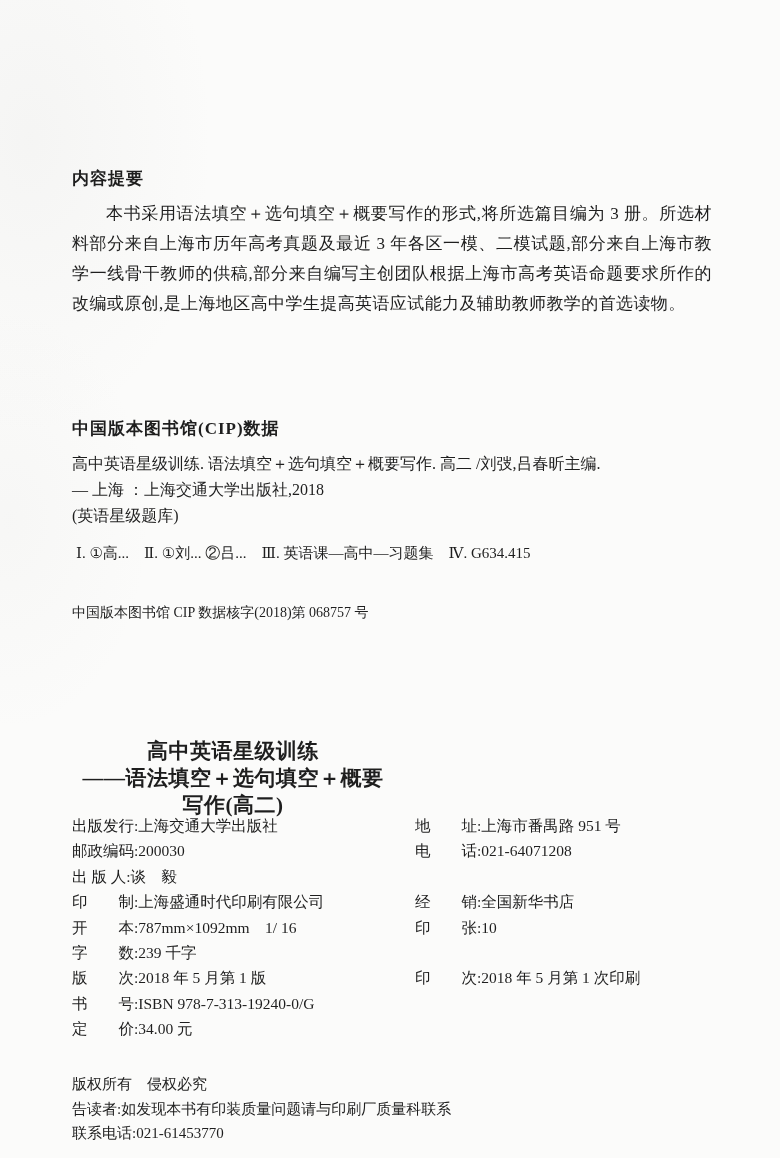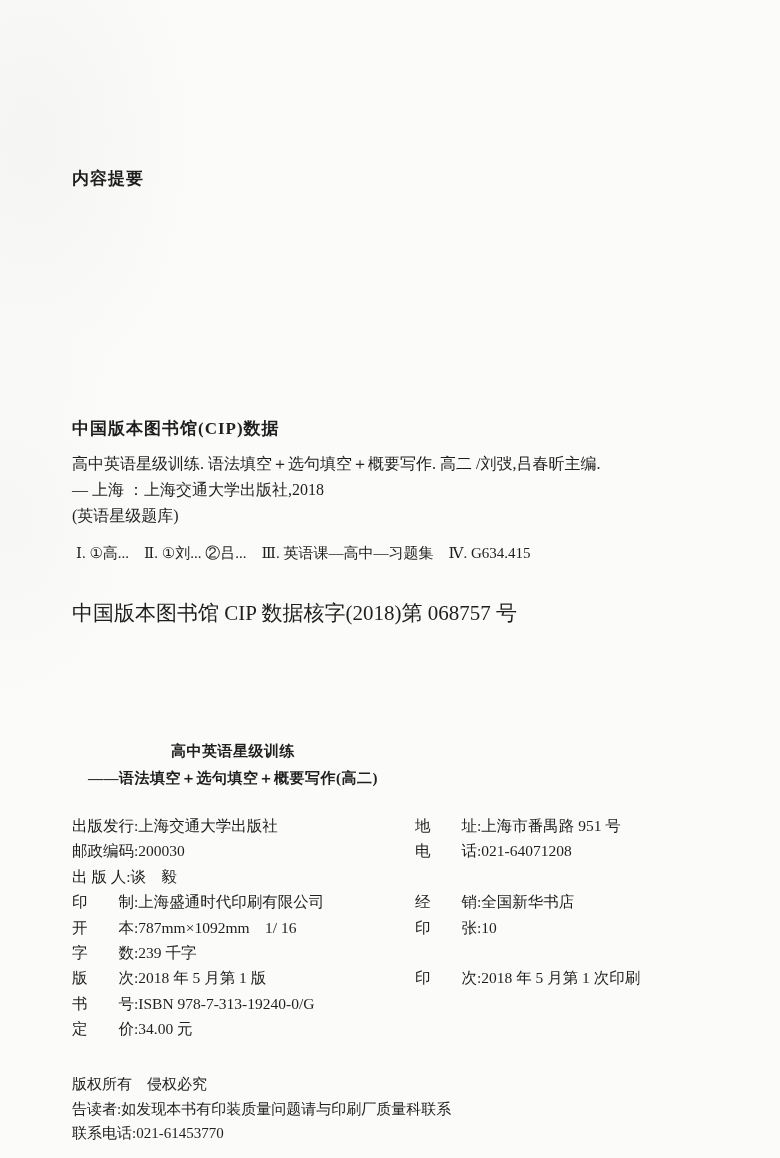--- a/index.html
+++ b/index.html
@@ -58,31 +58,31 @@
   .cip .first { margin-top: 11px; }
   .cip .classification {
     margin: 4px;
     margin-top: 12px;
     font-size: 15px;
     line-height: 24px;
   }
   .cip .record {
     margin: 0;
     margin-top: 36px;
-    font-size: 21px;
+    font-size: 14px;
     line-height: 24px;
   }
 
   
   .title-block {
     top: 738px;
     width: 322px;
     text-align: center;
     font-weight: bold;
-    font-size: 15px;
+    font-size: 21px;
     line-height: 27px;
     letter-spacing: 0.5px;
   }
 
   
   .colophon { top: 813px; font-size: 15.5px; }
   .colophon .row {
     display: flex;
     line-height: 25.4px;
     white-space: pre;
@@ -94,20 +94,21 @@
   .notice { top: 1072px; font-size: 15px; line-height: 24.5px; }
   .notice p { margin: 0; white-space: pre; }
 </style>
 </head>
 <body>
 
 <div class="page">
 
   <section class="summary">
     <h2>内容提要</h2>
+    <p>本书采用语法填空＋选句填空＋概要写作的形式,将所选篇目编为 3 册。所选材料部分来自上海市历年高考真题及最近 3 年各区一模、二模试题,部分来自上海市教学一线骨干教师的供稿,部分来自编写主创团队根据上海市高考英语命题要求所作的改编或原创,是上海地区高中学生提高英语应试能力及辅助教师教学的首选读物。</p>
   </section>
 
   <section class="cip">
     <h2>中国版本图书馆(CIP)数据</h2>
     <p class="cip-line first">高中英语星级训练. 语法填空＋选句填空＋概要写作. 高二 /刘弢,吕春昕主编.</p>
     <p class="cip-line">— 上海 ：上海交通大学出版社,2018</p>
     <p class="cip-line">(英语星级题库)</p>
     <p class="classification">Ⅰ. ①高...　Ⅱ. ①刘... ②吕...　Ⅲ. 英语课—高中—习题集　Ⅳ. G634.415</p>
     <p class="record">中国版本图书馆 CIP 数据核字(2018)第 068757 号</p>
   </section>

